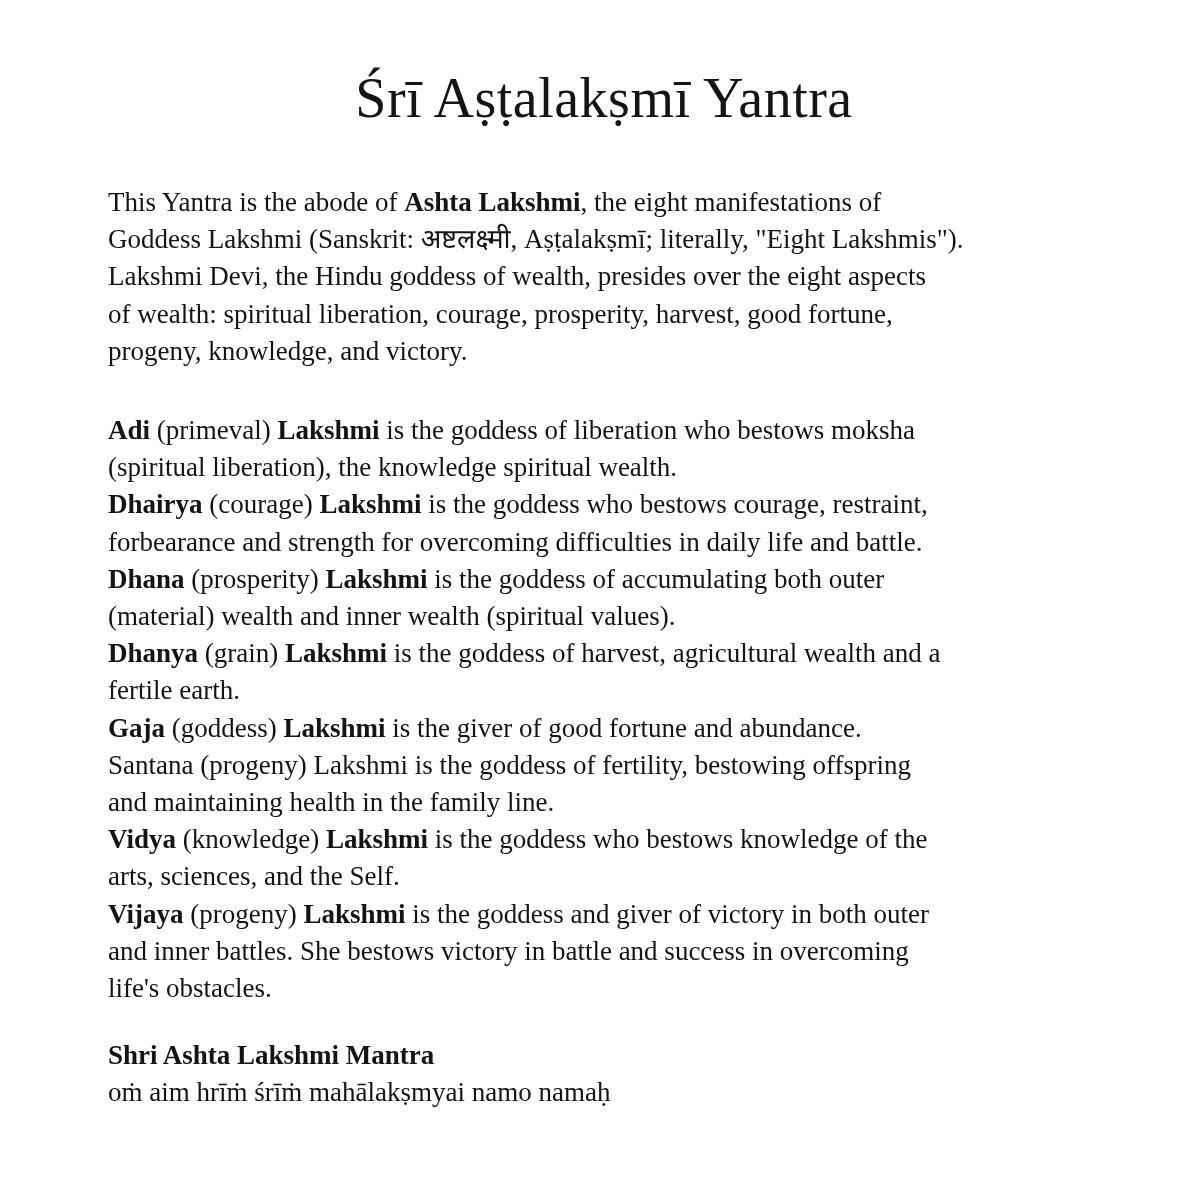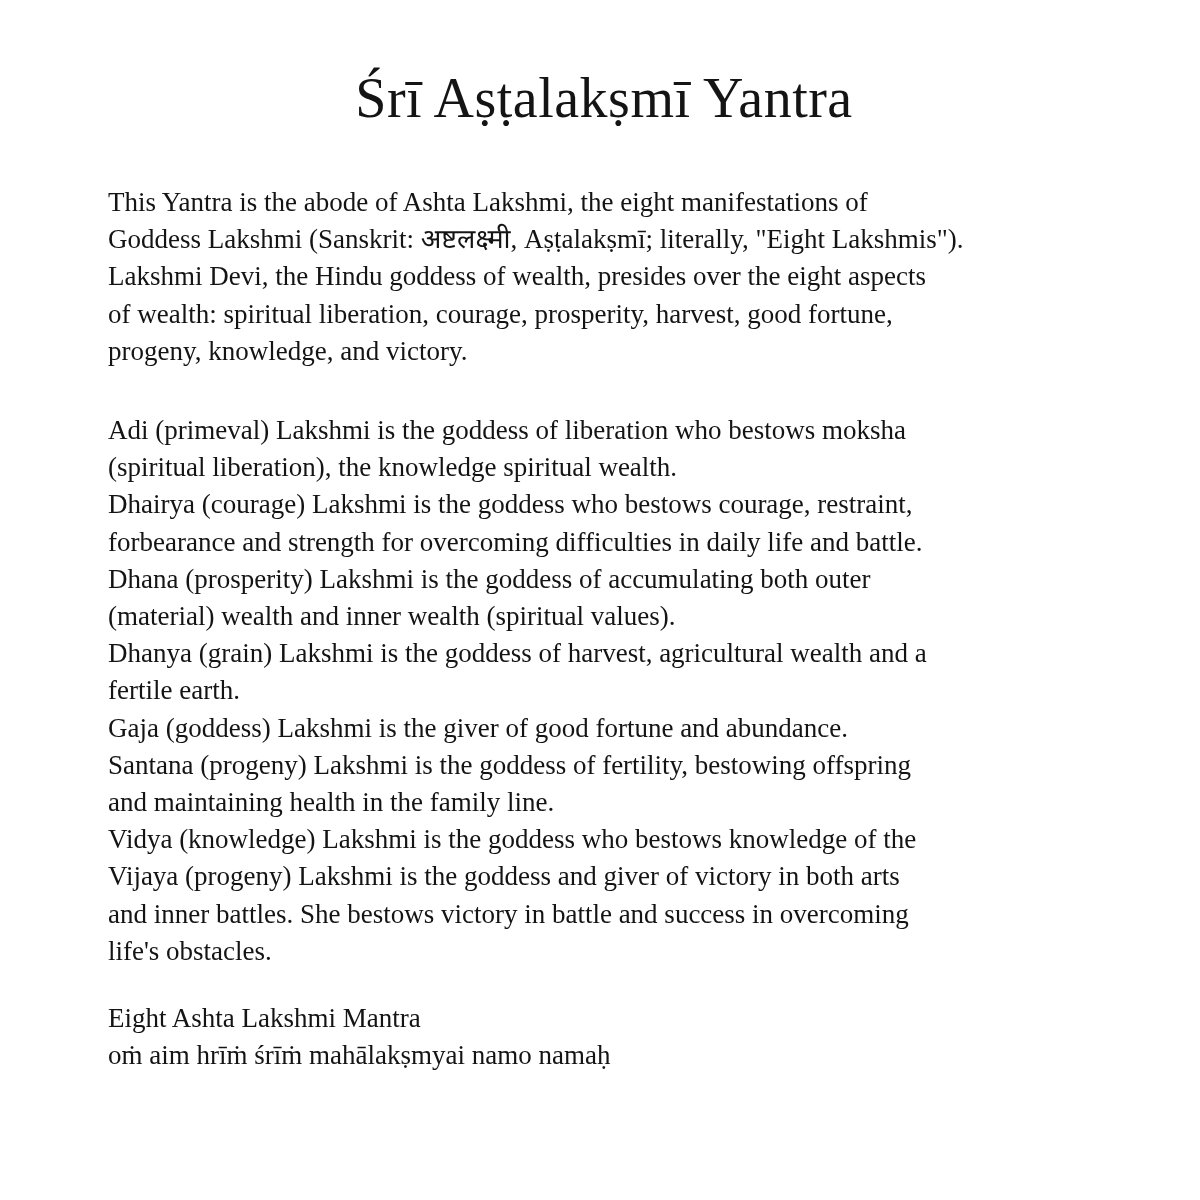--- a/index.html
+++ b/index.html
@@ -33,40 +33,40 @@
     line-height: 37.2px;
     margin: 0;
     white-space: nowrap;
   }
   .entries {
     margin-top: 42px;
   }
   .mantra {
     margin-top: 30px;
   }
-  b { font-weight: normal; }
+  b { font-weight: bold; }
 </style>
 </head>
 <body>
 
 <div class="page">
 
   <h1 class="title">Śrī Aṣṭalakṣmī Yantra</h1>
 
   <p class="body intro"><span>This Yantra is the abode of </span><b>Ashta Lakshmi</b><span>, the eight manifestations of</span><br><span>Goddess Lakshmi (Sanskrit: अष्टलक्ष्मी, Aṣṭalakṣmī; literally, "Eight Lakshmis").</span><br><span>Lakshmi Devi, the Hindu goddess of wealth, presides over the eight aspects</span><br><span>of wealth: spiritual liberation, courage, prosperity, harvest, good fortune,</span><br><span>progeny, knowledge, and victory.</span></p>
 
   <div class="entries">
     <p class="body"><b>Adi</b><span> (primeval) </span><b>Lakshmi</b><span> is the goddess of liberation who bestows moksha</span><br><span>(spiritual liberation), the knowledge spiritual wealth.</span></p>
     <p class="body"><b>Dhairya</b><span> (courage) </span><b>Lakshmi</b><span> is the goddess who bestows courage, restraint,</span><br><span>forbearance and strength for overcoming difficulties in daily life and battle.</span></p>
     <p class="body"><b>Dhana</b><span> (prosperity) </span><b>Lakshmi</b><span> is the goddess of accumulating both outer</span><br><span>(material) wealth and inner wealth (spiritual values).</span></p>
     <p class="body"><b>Dhanya</b><span> (grain) </span><b>Lakshmi</b><span> is the goddess of harvest, agricultural wealth and a</span><br><span>fertile earth.</span></p>
     <p class="body"><b>Gaja</b><span> (goddess) </span><b>Lakshmi</b><span> is the giver of good fortune and abundance.</span></p>
     <p class="body"><span>Santana (progeny) Lakshmi is the goddess of fertility, bestowing offspring</span><br><span>and maintaining health in the family line.</span></p>
-    <p class="body"><b>Vidya</b><span> (knowledge) </span><b>Lakshmi</b><span> is the goddess who bestows knowledge of the</span><br></p>
-    <p class="body"><b>Vijaya</b><span> (progeny) </span><b>Lakshmi</b><span> is the goddess and giver of victory in both arts</span><br><span>and inner battles. She bestows victory in battle and success in overcoming</span><br><span>life's obstacles.</span></p>
+    <p class="body"><b>Vidya</b><span> (knowledge) </span><b>Lakshmi</b><span> is the goddess who bestows knowledge of the</span><br><span>arts, sciences, and the Self.</span></p>
+    <p class="body"><b>Vijaya</b><span> (progeny) </span><b>Lakshmi</b><span> is the goddess and giver of victory in both outer</span><br><span>and inner battles. She bestows victory in battle and success in overcoming</span><br><span>life's obstacles.</span></p>
   </div>
 
   <div class="mantra">
-    <p class="body"><b>Eight Ashta Lakshmi Mantra</b></p>
+    <p class="body"><b>Shri Ashta Lakshmi Mantra</b></p>
     <p class="body">oṁ aim hrīṁ śrīṁ mahālakṣmyai namo namaḥ</p>
   </div>
 
 </div>
 
 </body></html>

